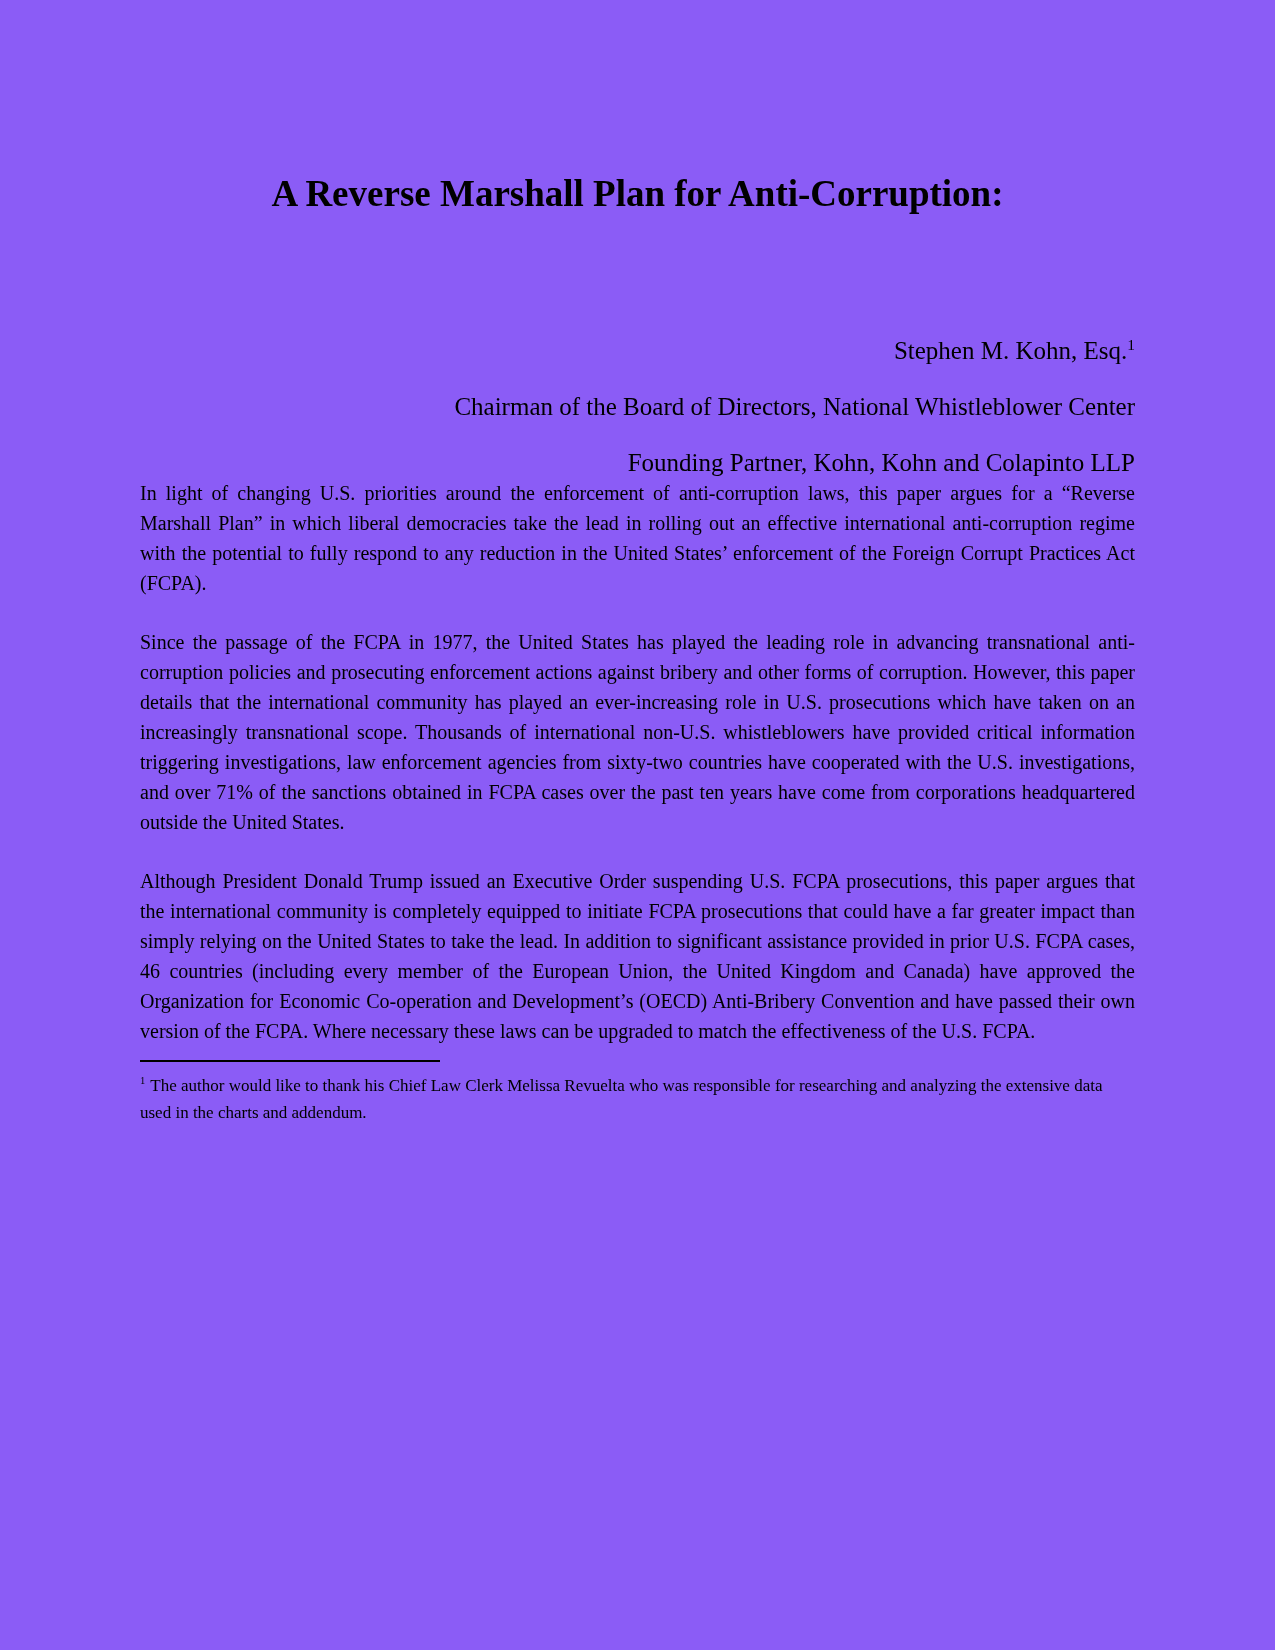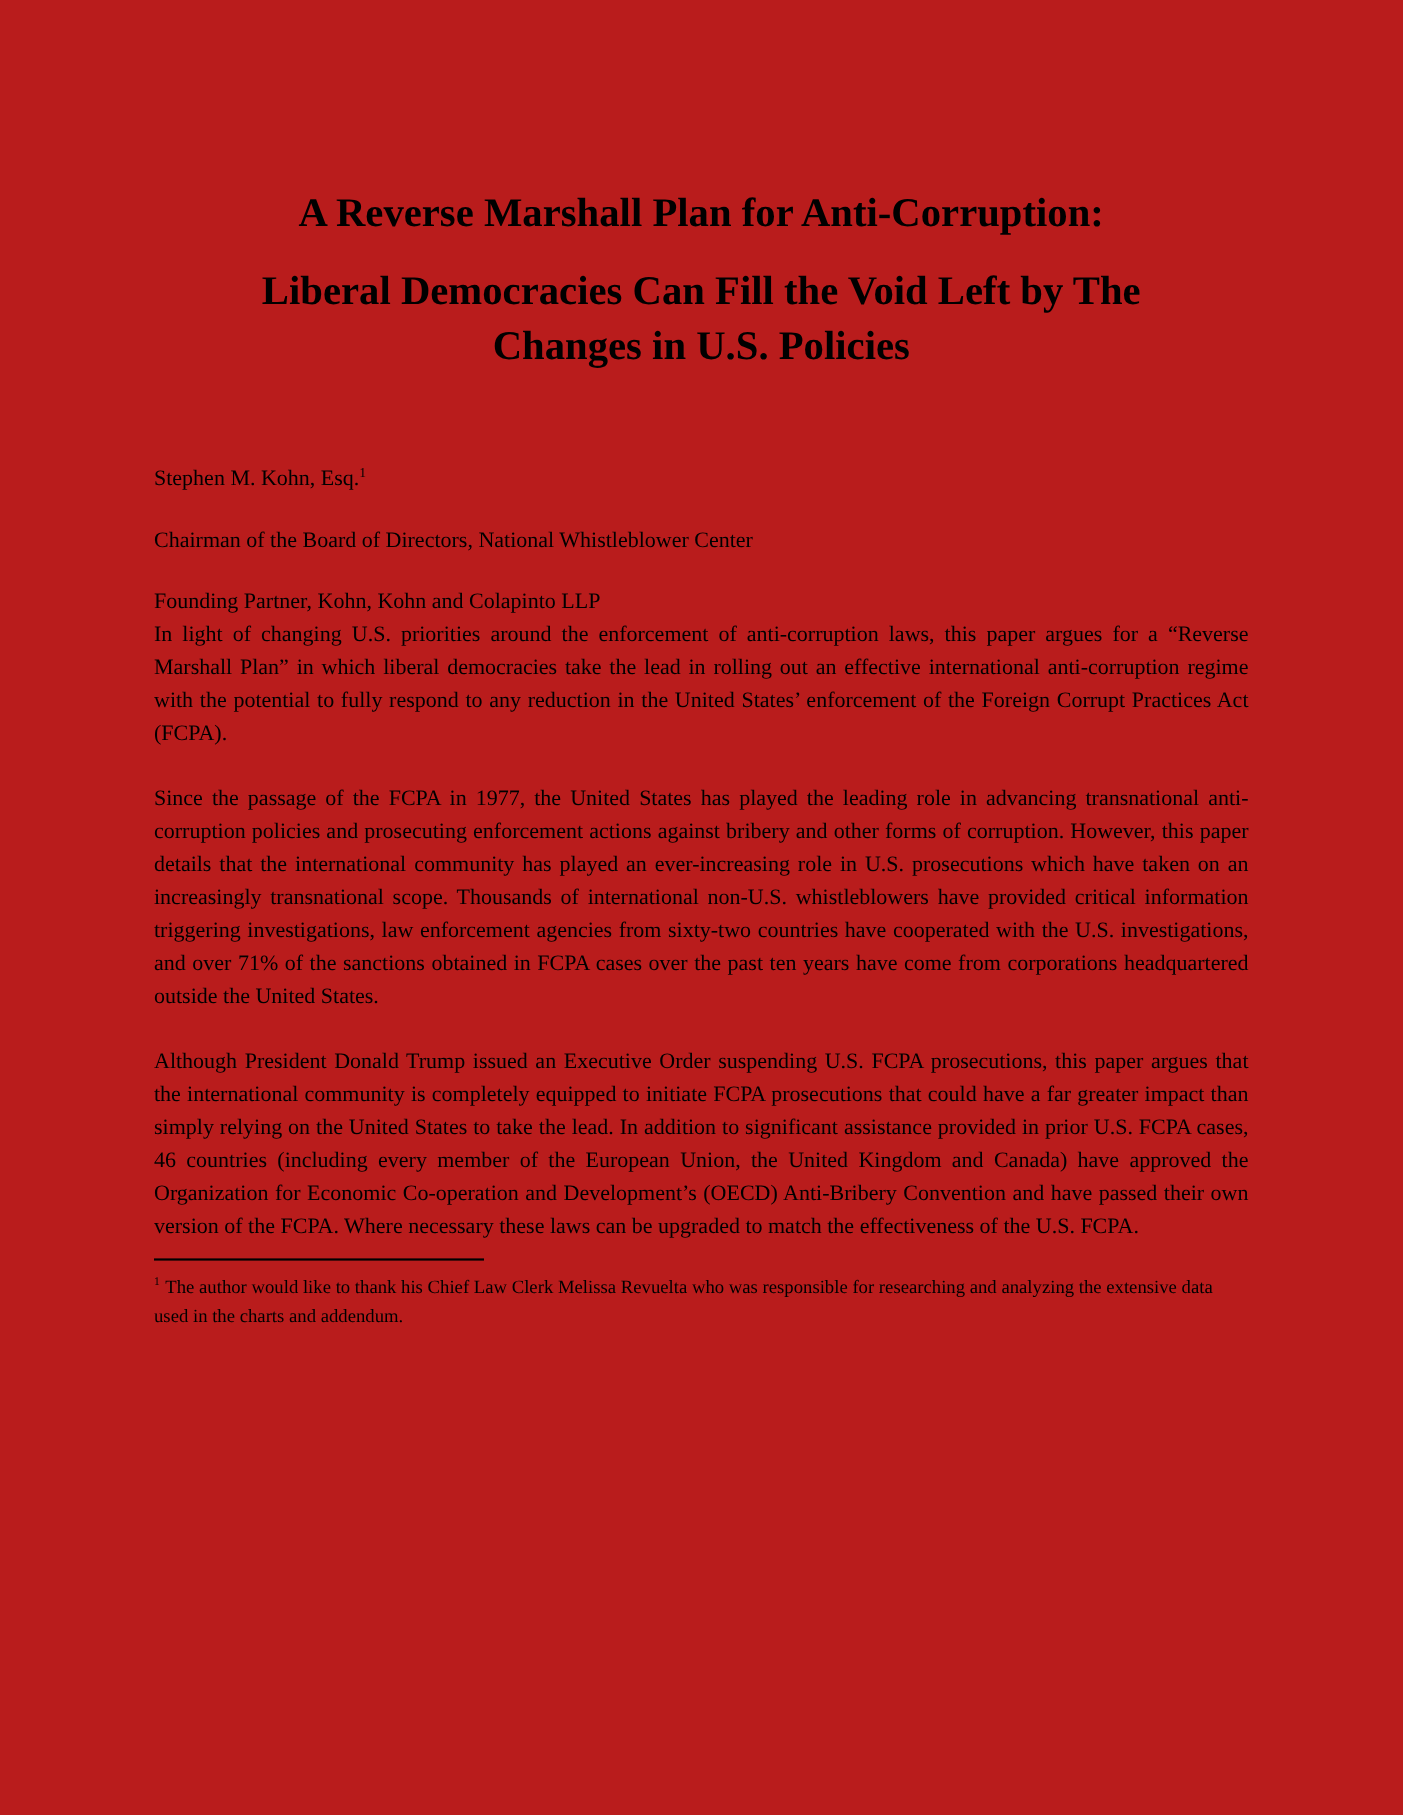--- a/index.html
+++ b/index.html
@@ -12,40 +12,40 @@
     height: 1650px;
     color: #000000;
     font-family: "Liberation Serif", "DejaVu Serif", serif;
     overflow: hidden;
   }
   .page {
     box-sizing: border-box;
     width: 1275px;
     height: 1650px;
     padding: 170px 140px 60px 140px;
-    background: #b91c1c;
+    background: #8b5cf6;
   }
   .title-line1 {
     font-size: 37px;
     font-weight: bold;
     text-align: center;
     line-height: 48px;
     margin: 0 0 22px 0;
   }
   .title-block {
     font-size: 37px;
     font-weight: bold;
     text-align: center;
     line-height: 50px;
     margin: 0;
   }
   .author-block {
-    margin-top: 80px;
-    text-align: left;
-    font-size: 20px;
+    margin-top: 118px;
+    text-align: right;
+    font-size: 25px;
   }
   .author-line {
     line-height: 30px;
     margin: 0 0 26px 0;
   }
   .author-line:last-child { margin-bottom: 0; }
   sup {
     font-size: 0.62em;
     vertical-align: super;
     line-height: 0;
@@ -82,24 +82,20 @@
   }
   .footnote-text .fn-body { margin-left: 5px; }
 </style>
 </head>
 <body>
 
 <div class="page">
 
   <h1 class="title-line1">A Reverse Marshall Plan for Anti-Corruption:</h1>
 
-  <div class="title-block">
-    <div>Liberal Democracies Can Fill the Void Left by The</div>
-    <div>Changes in U.S. Policies</div>
-  </div>
 
   <div class="author-block">
     <p class="author-line"><span>Stephen M. Kohn, Esq.</span><sup>1</sup></p>
     <p class="author-line">Chairman of the Board of Directors, National Whistleblower Center</p>
     <p class="author-line">Founding Partner, Kohn, Kohn and Colapinto LLP</p>
   </div>
 
 
   <div>
     <p class="body-paragraph">In light of changing U.S. priorities around the enforcement of anti-corruption laws, this paper argues for a “Reverse Marshall Plan” in which liberal democracies take the lead in rolling out an effective international anti-corruption regime with the potential to fully respond to any reduction in the United States’ enforcement of the Foreign Corrupt Practices Act (FCPA).</p>

